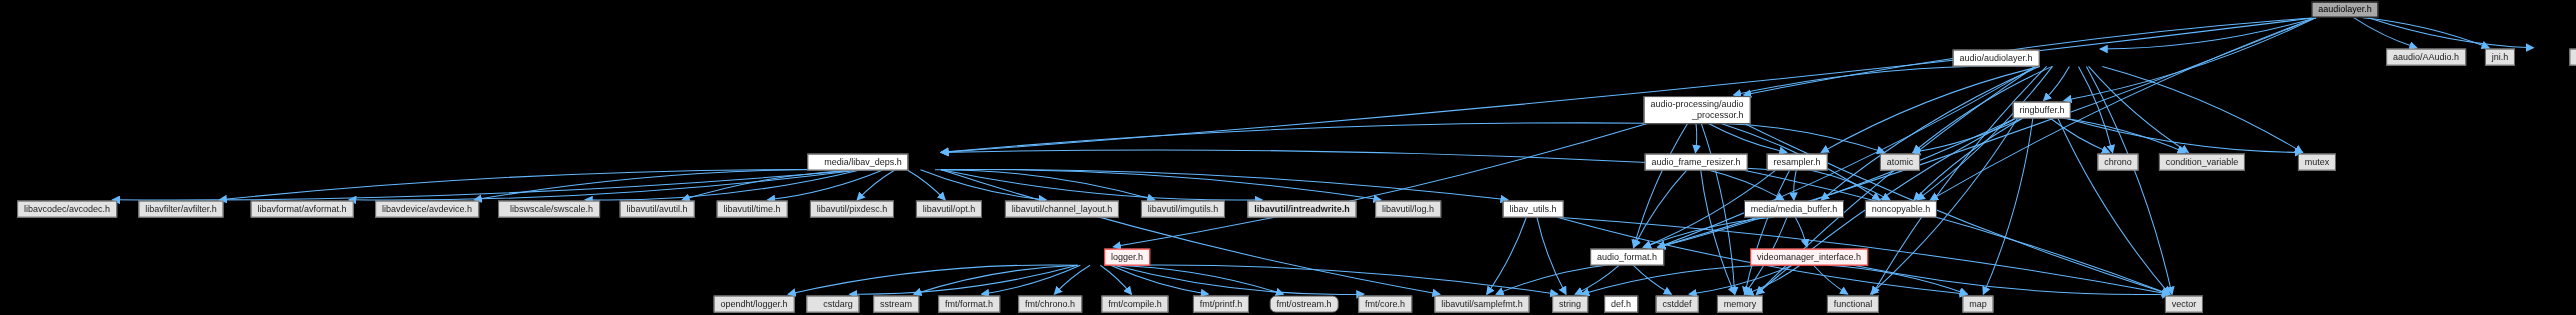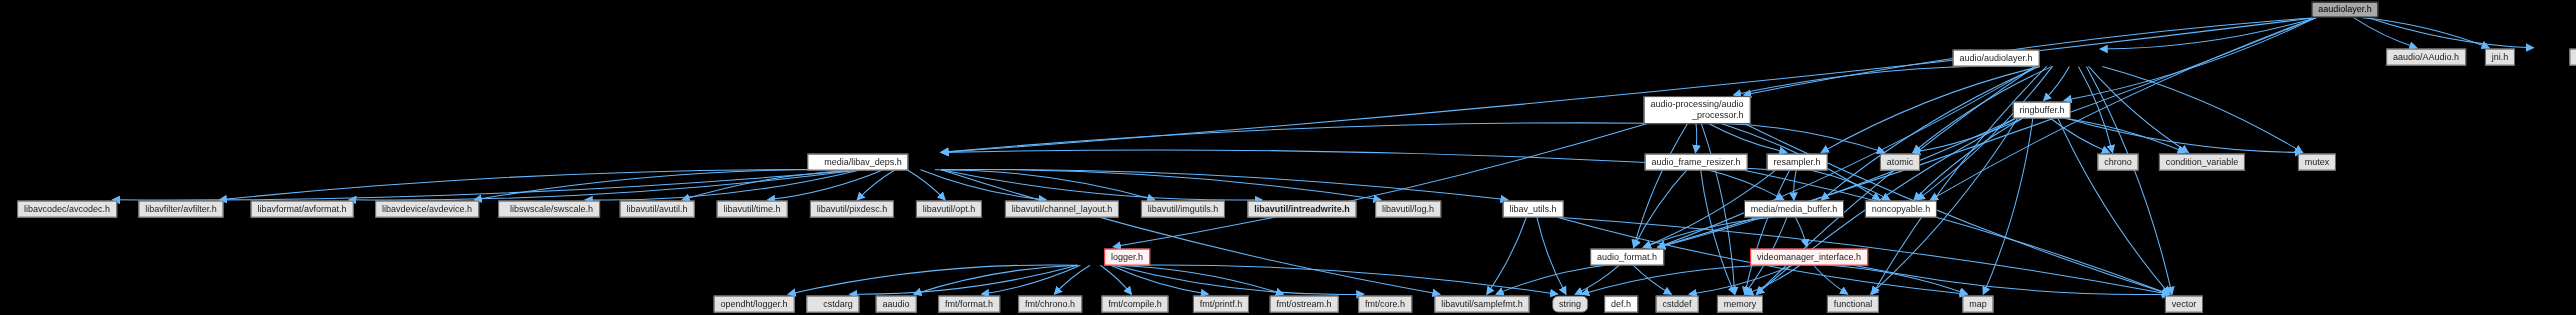--- a/index.html
+++ b/index.html
@@ -186,29 +186,29 @@
     <div class="node external" style="left: 1302px; top: 209px; font-weight: bold;">libavutil/intreadwrite.h</div>
     <div class="node external" style="left: 1408px; top: 209px;">libavutil/log.h</div>
     <div class="node doc" style="left: 1533px; top: 209px;">libav_utils.h</div>
     <div class="node doc" style="left: 1794px; top: 209px;">media/media_buffer.h</div>
     <div class="node doc" style="left: 1901px; top: 209px;">noncopyable.h</div>
     <div class="node red" style="left: 1095px; top: 257px; margin-left: 32px;">logger.h</div>
     <div class="node doc" style="left: 1627px; top: 257px;">audio_format.h</div>
     <div class="node red" style="left: 1809px; top: 257px;">videomanager_interface.h</div>
     <div class="node external" style="left: 754px; top: 304px;">opendht/logger.h</div>
     <div class="node external" style="left: 833px; top: 304px; padding-left: 16px;">cstdarg</div>
-    <div class="node external" style="left: 896px; top: 304px;">aaudio</div>
+    <div class="node external" style="left: 896px; top: 304px;">sstream</div>
     <div class="node external" style="left: 969px; top: 304px;">fmt/format.h</div>
     <div class="node external" style="left: 1050px; top: 304px;">fmt/chrono.h</div>
     <div class="node external" style="left: 1135px; top: 304px;">fmt/compile.h</div>
     <div class="node external" style="left: 1221px; top: 304px;">fmt/printf.h</div>
-    <div class="node external" style="left: 1304px; top: 304px;">fmt/ostream.h</div>
+    <div class="node external" style="left: 1304px; top: 304px; border-radius: 6px;">fmt/ostream.h</div>
     <div class="node external" style="left: 1385px; top: 304px;">fmt/core.h</div>
     <div class="node external" style="left: 1482px; top: 304px;">libavutil/samplefmt.h</div>
-    <div class="node external" style="left: 1570px; top: 304px; border-radius: 6px;">string</div>
+    <div class="node external" style="left: 1570px; top: 304px;">string</div>
     <div class="node doc" style="left: 1621px; top: 304px;">def.h</div>
     <div class="node external" style="left: 1677px; top: 304px;">cstddef</div>
     <div class="node external" style="left: 1740px; top: 304px;">memory</div>
     <div class="node external" style="left: 1853px; top: 304px;">functional</div>
     <div class="node external" style="left: 1978px; top: 304px;">map</div>
     <div class="node external" style="left: 2184px; top: 304px;">vector</div>
   </div>
 
 
 </body></html>

